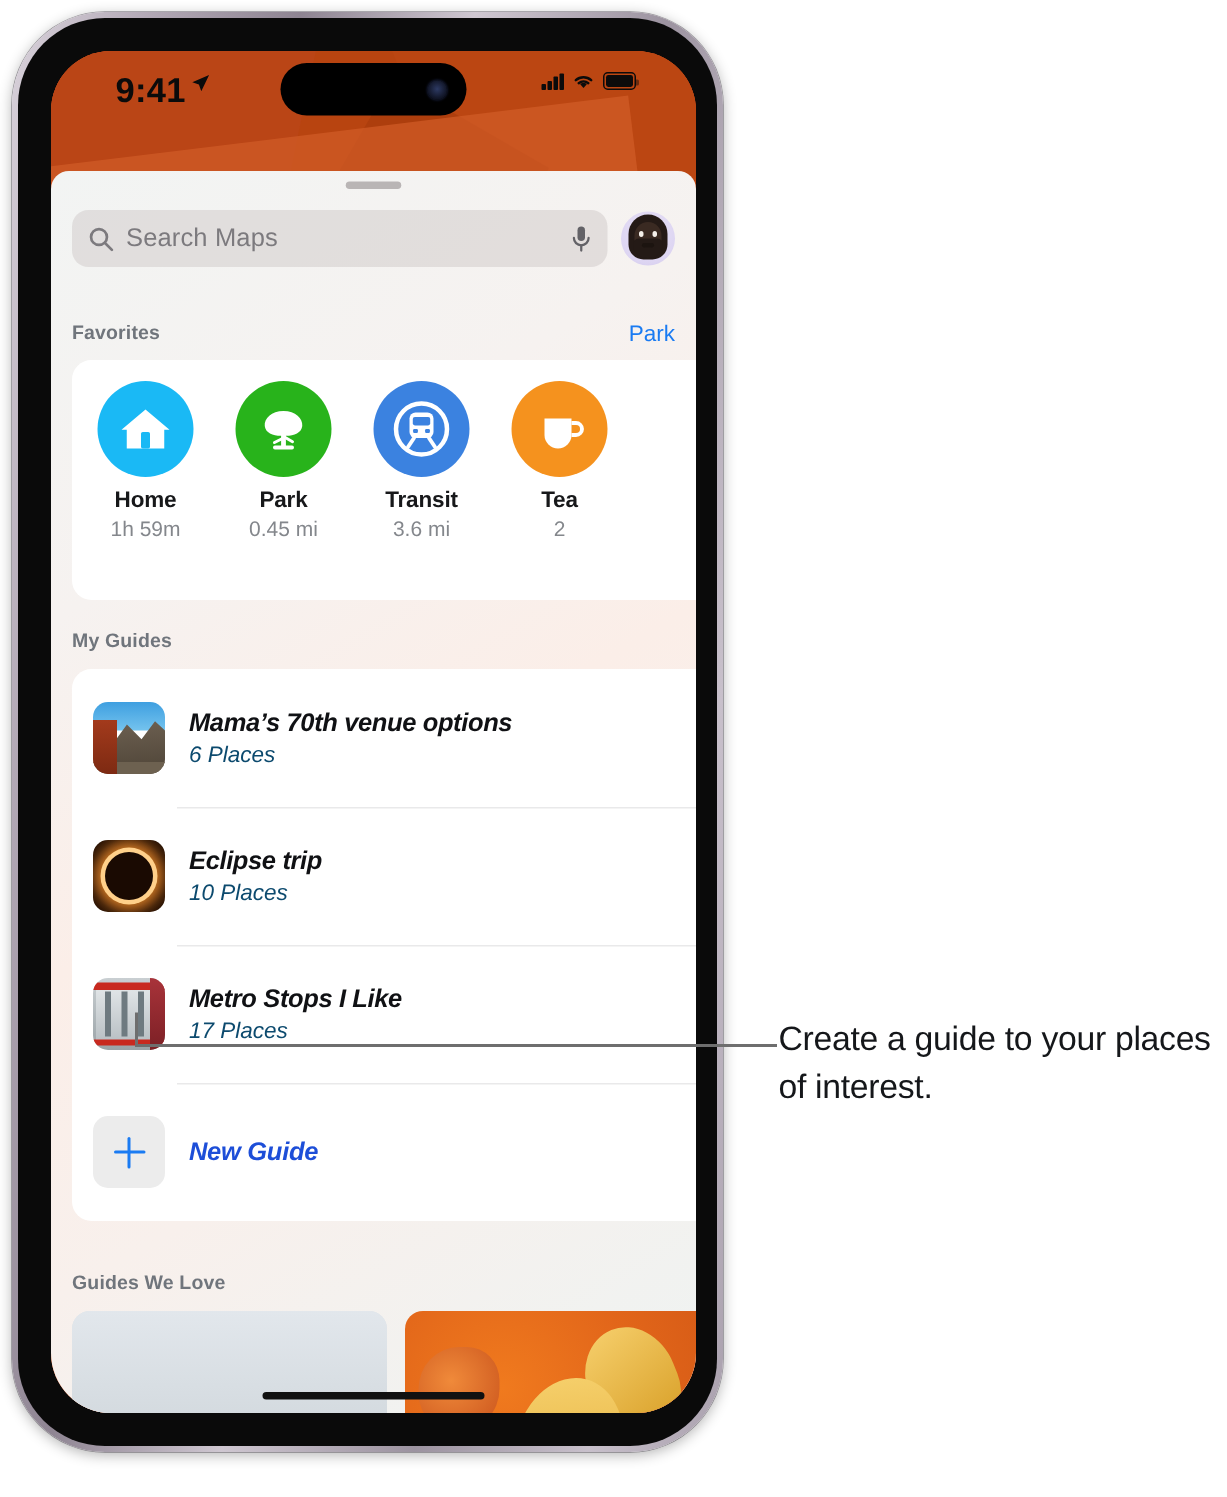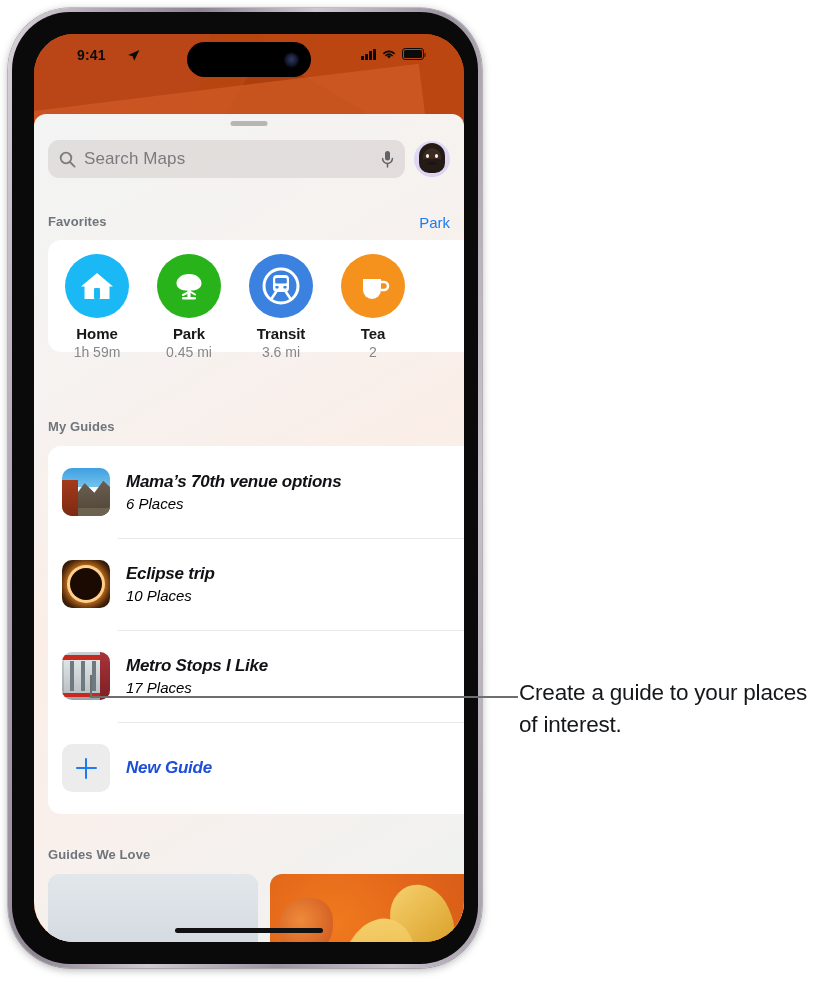--- a/index.html
+++ b/index.html
@@ -57,21 +57,21 @@
   .mshape4 { left:-30px; top:55px; width:420px; height:60px;
     background:#d25c28; transform: rotate(-7deg); opacity:.7; }
 
   
   #statusbar {
     position: absolute; left:0; top:0; width:430px; height:52px;
     z-index: 40; color:#0b0b0b;
   }
   #clock {
     position:absolute; left:43px; top:13px;
-    font-size:14px; font-weight:700; letter-spacing:.2px;
+    font-size:23px; font-weight:700; letter-spacing:.2px;
   }
   #loc-arrow { position:absolute; left:93px; top:15px; }
   #dynamic-island {
     position:absolute; left:50%; transform:translateX(-50%); top:8px;
     width:124px; height:35px; border-radius:19px; background:#000;
   }
   #di-cam {
     position:absolute; right:13px; top:50%; transform:translateY(-50%);
     width:13px; height:13px; border-radius:50%;
     background: radial-gradient(circle at 50% 45%, #2d3a63 0%, #13182b 60%, #05060c 100%);
@@ -139,21 +139,21 @@
   #more-link {
     position:absolute; right:14px; font-size:15px; color:#1a7bf2; font-weight:400;
   }
   #head-favorites { top:100px; }
   #more-link { top:100px; }
   #head-myguides { top:305px; }
   #head-guideswelove { top:733px; }
 
   
   #favorites-card {
-    position:absolute; left:14px; top:126px; right:-24px; height:112px;
+    position:absolute; left:14px; top:126px; right:-24px; height:160px;
     background:#fff; border-radius:13px;
     display:flex; align-items:flex-start; padding:14px 0 0 12px; gap:18px;
   }
   .fav {
     width:74px; flex:0 0 74px; text-align:center;
   }
   .fav-icon {
     width:64px; height:64px; border-radius:50%; margin:0 auto;
     display:flex; align-items:center; justify-content:center;
   }
@@ -167,21 +167,21 @@
   }
   .guide-row { display:flex; align-items:center; height:92px; padding-left:14px; position:relative;font-style:italic; }
   .guide-row + .guide-row::before {
     content:""; position:absolute; left:70px; right:0; top:0; height:1px; background:#e9e9ea;
   }
   .guide-thumb {
     width:48px; height:48px; border-radius:10px; flex:0 0 48px; overflow:hidden; position:relative;
   }
   .guide-text { margin-left:16px; }
   .guide-title { font-size:17px; font-weight:700; color:#101114; letter-spacing:-.25px; }
-  .guide-sub { font-size:15px; color:#000000; margin-top:3px; }
+  .guide-sub { font-size:15px; color:#0c4a6e; margin-top:3px; }
   #newguide-row .guide-thumb {
     background:#ececec; display:flex; align-items:center; justify-content:center;
   }
   .plus { position:relative; width:21px; height:21px; }
   .plus::before, .plus::after {
     content:""; position:absolute; background:#1a7bf2; border-radius:1px;
   }
   .plus::before { left:0; top:9.3px; width:21px; height:2.4px; }
   .plus::after  { top:0; left:9.3px; height:21px; width:2.4px; }
   #newguide-label { font-size:17px; font-weight:700; color:#1d4ed8; letter-spacing:-.2px; }

